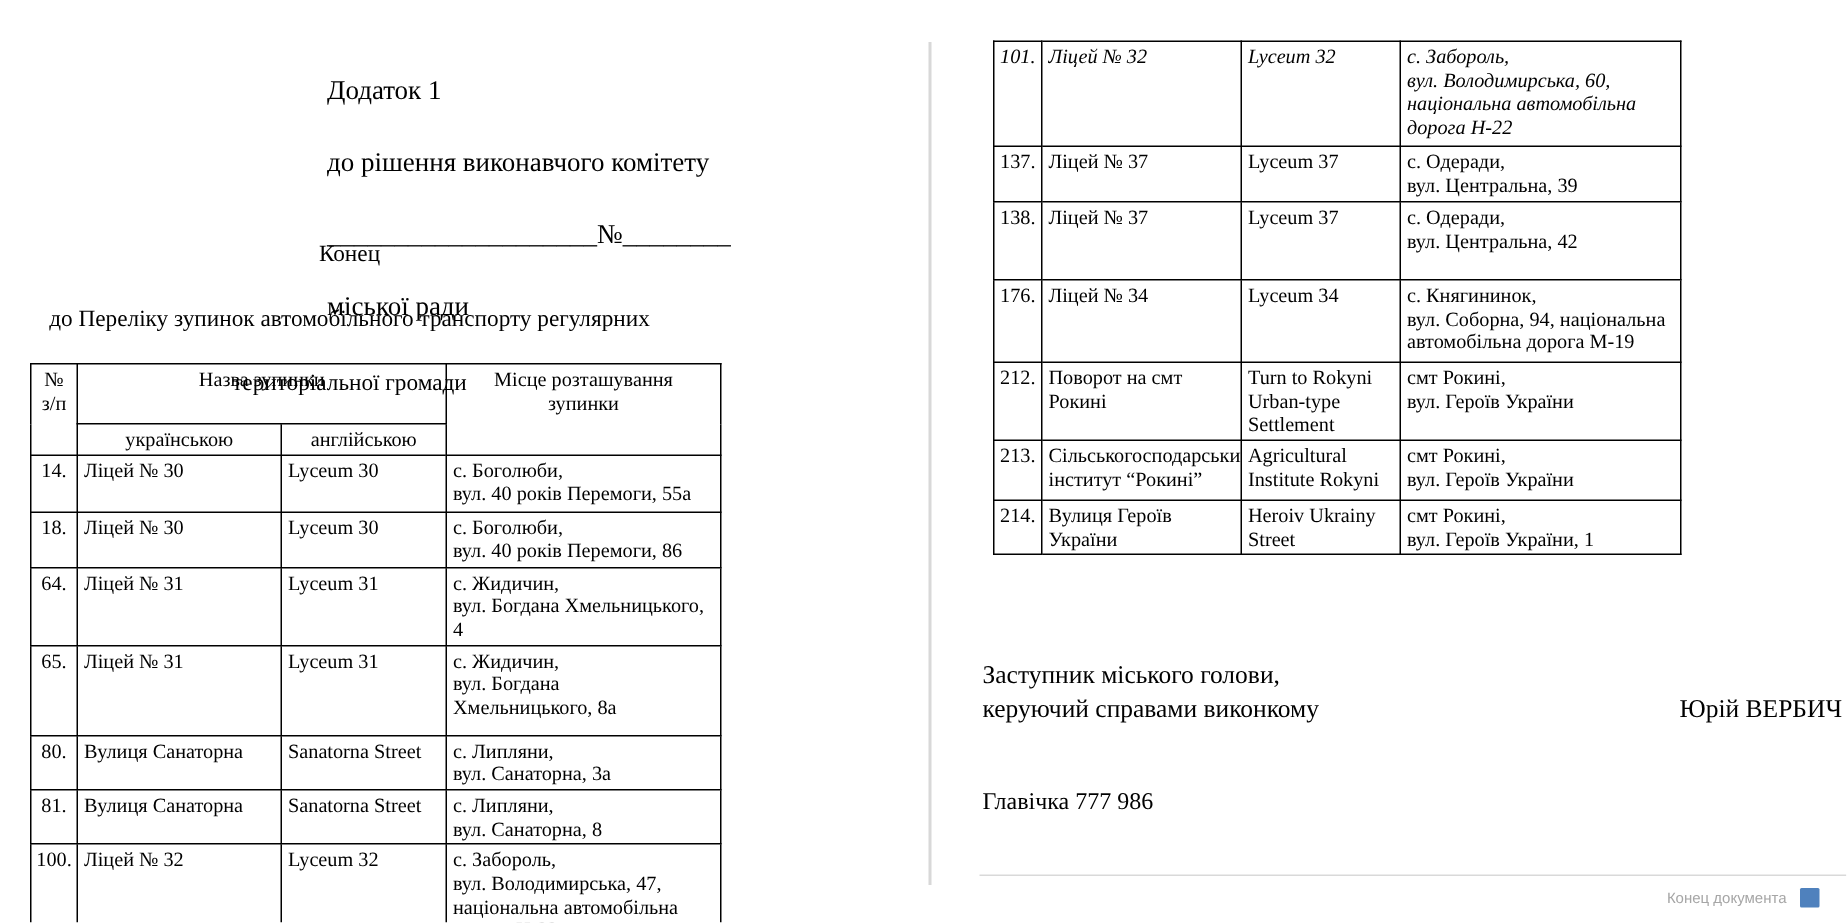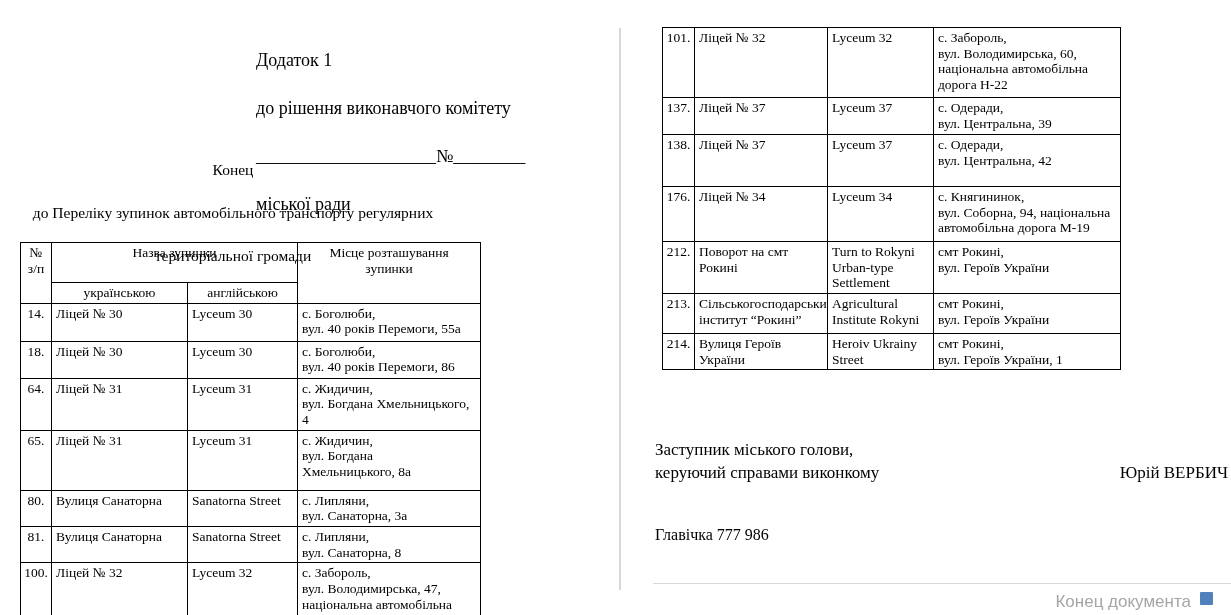--- a/index.html
+++ b/index.html
@@ -23,21 +23,21 @@
     width: 2px; height: 562px;
     background: #d8d8d8;
   }
 
   
   .annex {
     position: absolute; left: 218px; top: 24px;
     font-size: 18px; line-height: 24px;
     white-space: pre-line;
   }
-  .annex div { min-height: 24px; margin-left: 38px; }
+  .annex div { min-height: 24px; }
   .doc-title {
     position: absolute; left: 2px; top: 137px; width: 462px;
     text-align: center;
     font-size: 15.5px; line-height: 21.5px;
     white-space: pre-line;
   }
 
   
   table.stops {
     border-collapse: collapse;
@@ -63,21 +63,21 @@
   .tbl-p1 thead tr:nth-child(2) { height: 18px; }
   .tbl-p1 tbody tr:nth-child(1) { height: 38px; padding-left: 24px; }
   .tbl-p1 tbody tr:nth-child(2) { height: 37px; }
   .tbl-p1 tbody tr:nth-child(3) { height: 38px; }
   .tbl-p1 tbody tr:nth-child(4) { height: 60px; }
   .tbl-p1 tbody tr:nth-child(5) { height: 36px; padding-left: 44px; }
   .tbl-p1 tbody tr:nth-child(6) { height: 20px; }
   .tbl-p1 tbody tr:nth-child(7) { height: 62px; }
 
   .tbl-p2 { position: absolute; left: 41px; top: 27px; width: 458px; }
-  .tbl-p2 tbody tr:nth-child(1) { height: 70px; }
+  .tbl-p2 tbody tr:nth-child(1) { height: 70px; font-style: italic; }
   .tbl-p2 tbody tr:nth-child(2) { height: 37px; }
   .tbl-p2 tbody tr:nth-child(3) { height: 52px; }
   .tbl-p2 tbody tr:nth-child(4) { height: 55px; }
   .tbl-p2 tbody tr:nth-child(5) { height: 52px; }
   .tbl-p2 tbody tr:nth-child(6) { height: 40px; }
   .tbl-p2 tbody tr:nth-child(7) { height: 36px; }
 
   
   .signature {
     position: absolute; left: 34px; top: 438px; width: 573px;
@@ -89,23 +89,23 @@
     font-size: 16px;
   }
 
   
   .footer-rule {
     position: absolute; left: 653px; top: 583px;
     width: 578px; height: 1px; background: #d9d9d9;
   }
   .end-marker {
     position: absolute; right: 18px; top: 592px;
-    display: flex; align-items: flex-start; gap: 9px;
+    display: flex; align-items: flex-end; gap: 9px;
     font-family: "Liberation Sans", "DejaVu Sans", sans-serif;
-    font-size: 17px; color: #a6a6a6;
+    font-size: 10px; color: #a6a6a6;
   }
   .end-square {
     width: 13px; height: 13px;
     background: #4f81bd; border-radius: 1px;
     display: inline-block;
   }
 </style>
 </head>
 <body>
 

